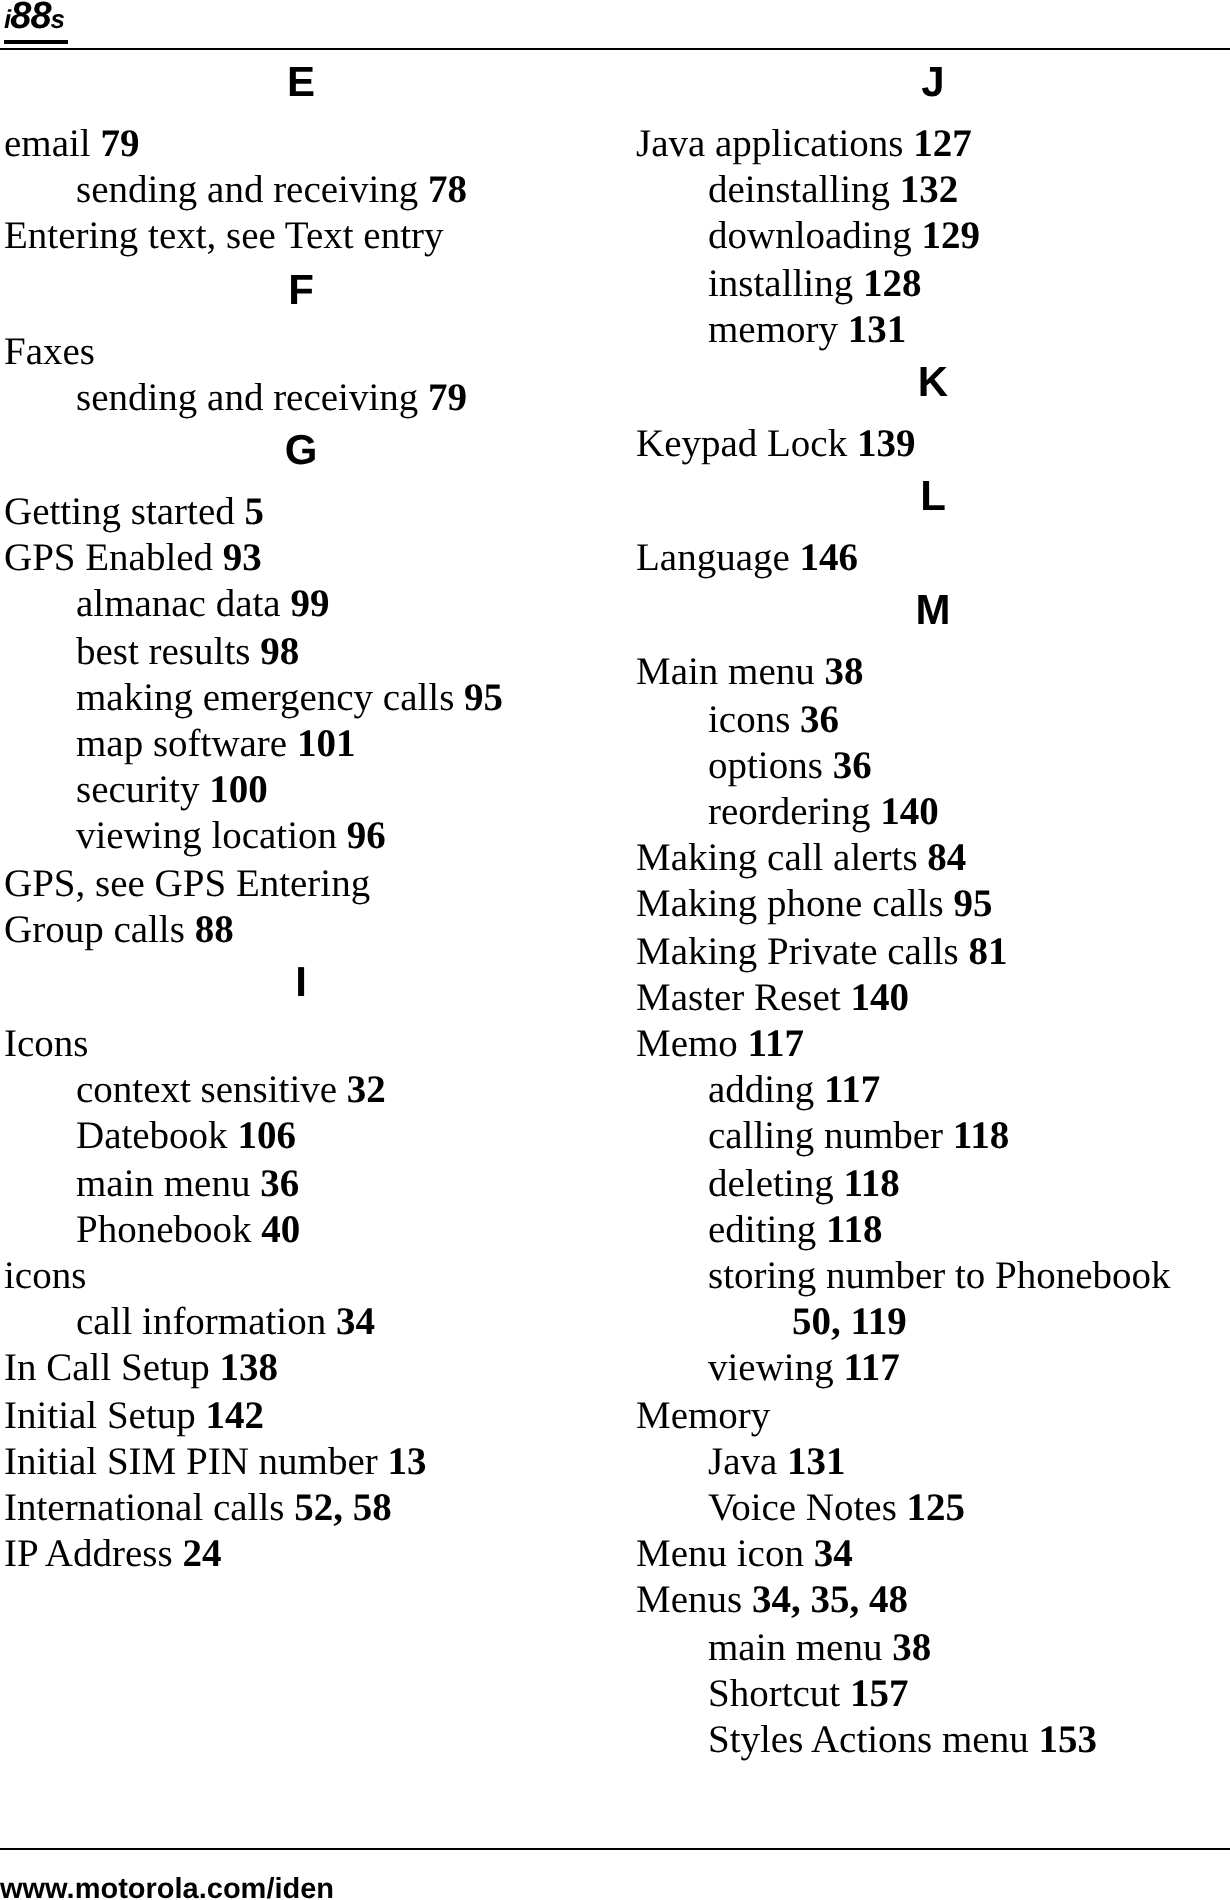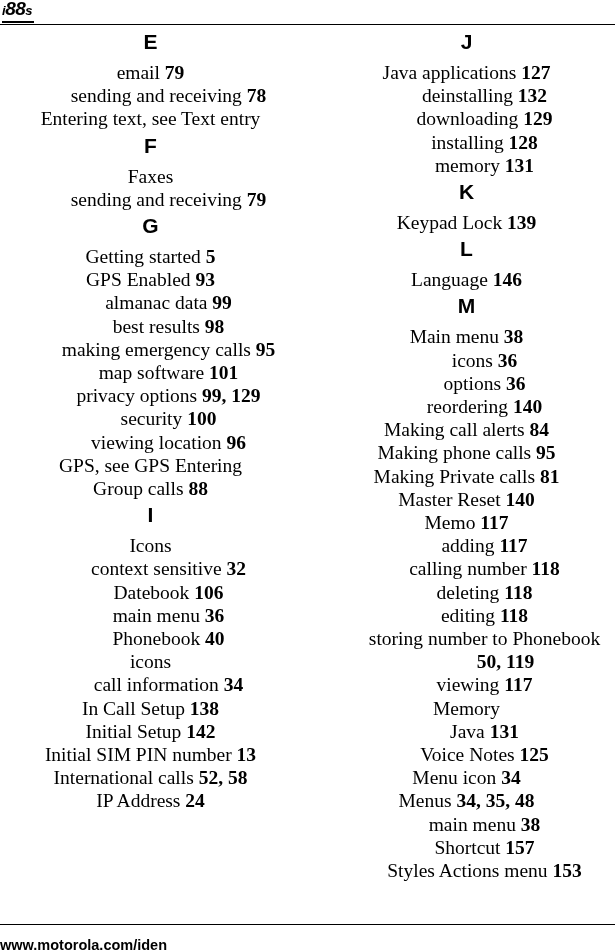--- a/index.html
+++ b/index.html
@@ -74,21 +74,20 @@
     margin: 0;
     padding-top: 2px;
   }
   .sect-gap-after { height: 7px; }
 
   .entry {
     font-size: 19.5px;
     line-height: 23.2px;
     white-space: nowrap;
     margin: 0;
-    text-align: center;
   }
   .entry.sub  { padding-left: 36px; }
   .entry.cont { padding-left: 78px; }
   .entry b {
     font-weight: bold;
   }
 
   
   .footer-url {
     position: absolute;
@@ -138,21 +137,20 @@
       <div class="entry"><span>Faxes</span></div>
       <div class="entry sub"><span>sending and receiving</span> <b>79</b></div>
       <div class="section-letter">G</div>
       <div class="sect-gap-after"></div>
       <div class="entry"><span>Getting started</span> <b>5</b></div>
       <div class="entry"><span>GPS Enabled</span> <b>93</b></div>
       <div class="entry sub"><span>almanac data</span> <b>99</b></div>
       <div class="entry sub"><span>best results</span> <b>98</b></div>
       <div class="entry sub"><span>making emergency calls</span> <b>95</b></div>
       <div class="entry sub"><span>map software</span> <b>101</b></div>
-      <div class="entry sub"><span>privacy options</span> <b>99, 129</b></div>
       <div class="entry sub"><span>security</span> <b>100</b></div>
       <div class="entry sub"><span>viewing location</span> <b>96</b></div>
       <div class="entry"><span>GPS, see GPS Entering</span></div>
       <div class="entry"><span>Group calls</span> <b>88</b></div>
       <div class="section-letter">I</div>
       <div class="sect-gap-after"></div>
       <div class="entry"><span>Icons</span></div>
       <div class="entry sub"><span>context sensitive</span> <b>32</b></div>
       <div class="entry sub"><span>Datebook</span> <b>106</b></div>
       <div class="entry sub"><span>main menu</span> <b>36</b></div>

